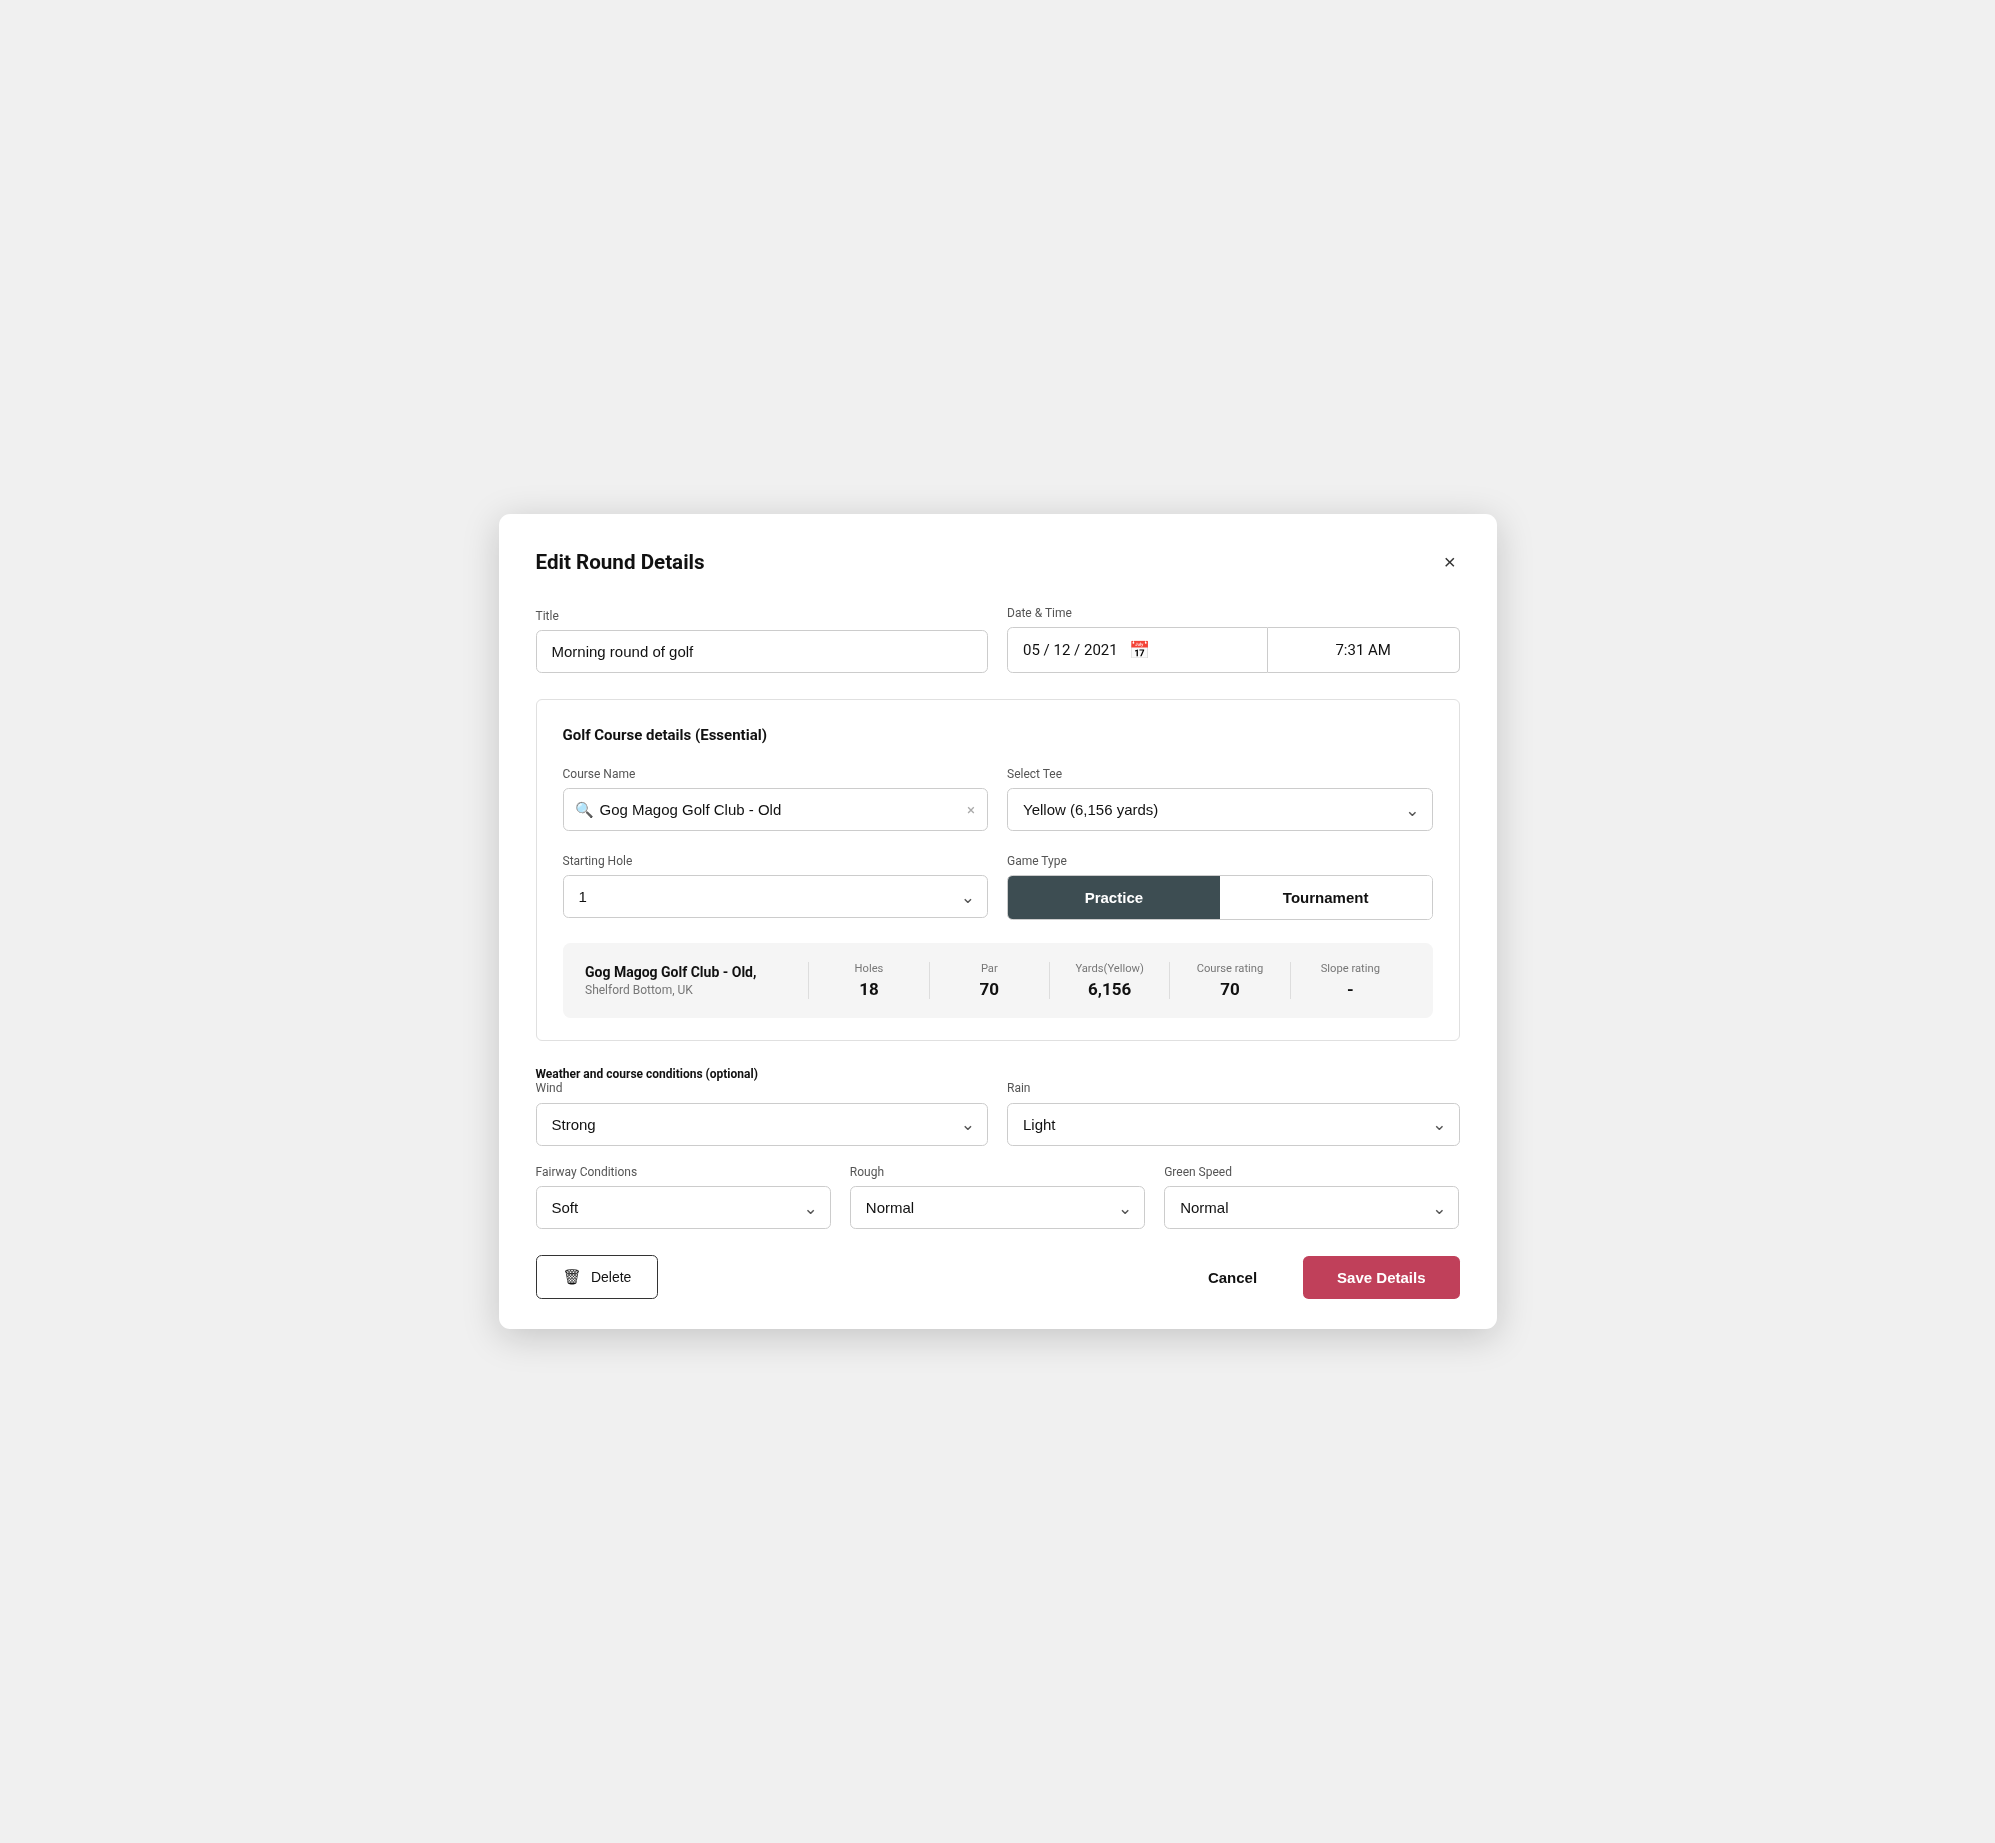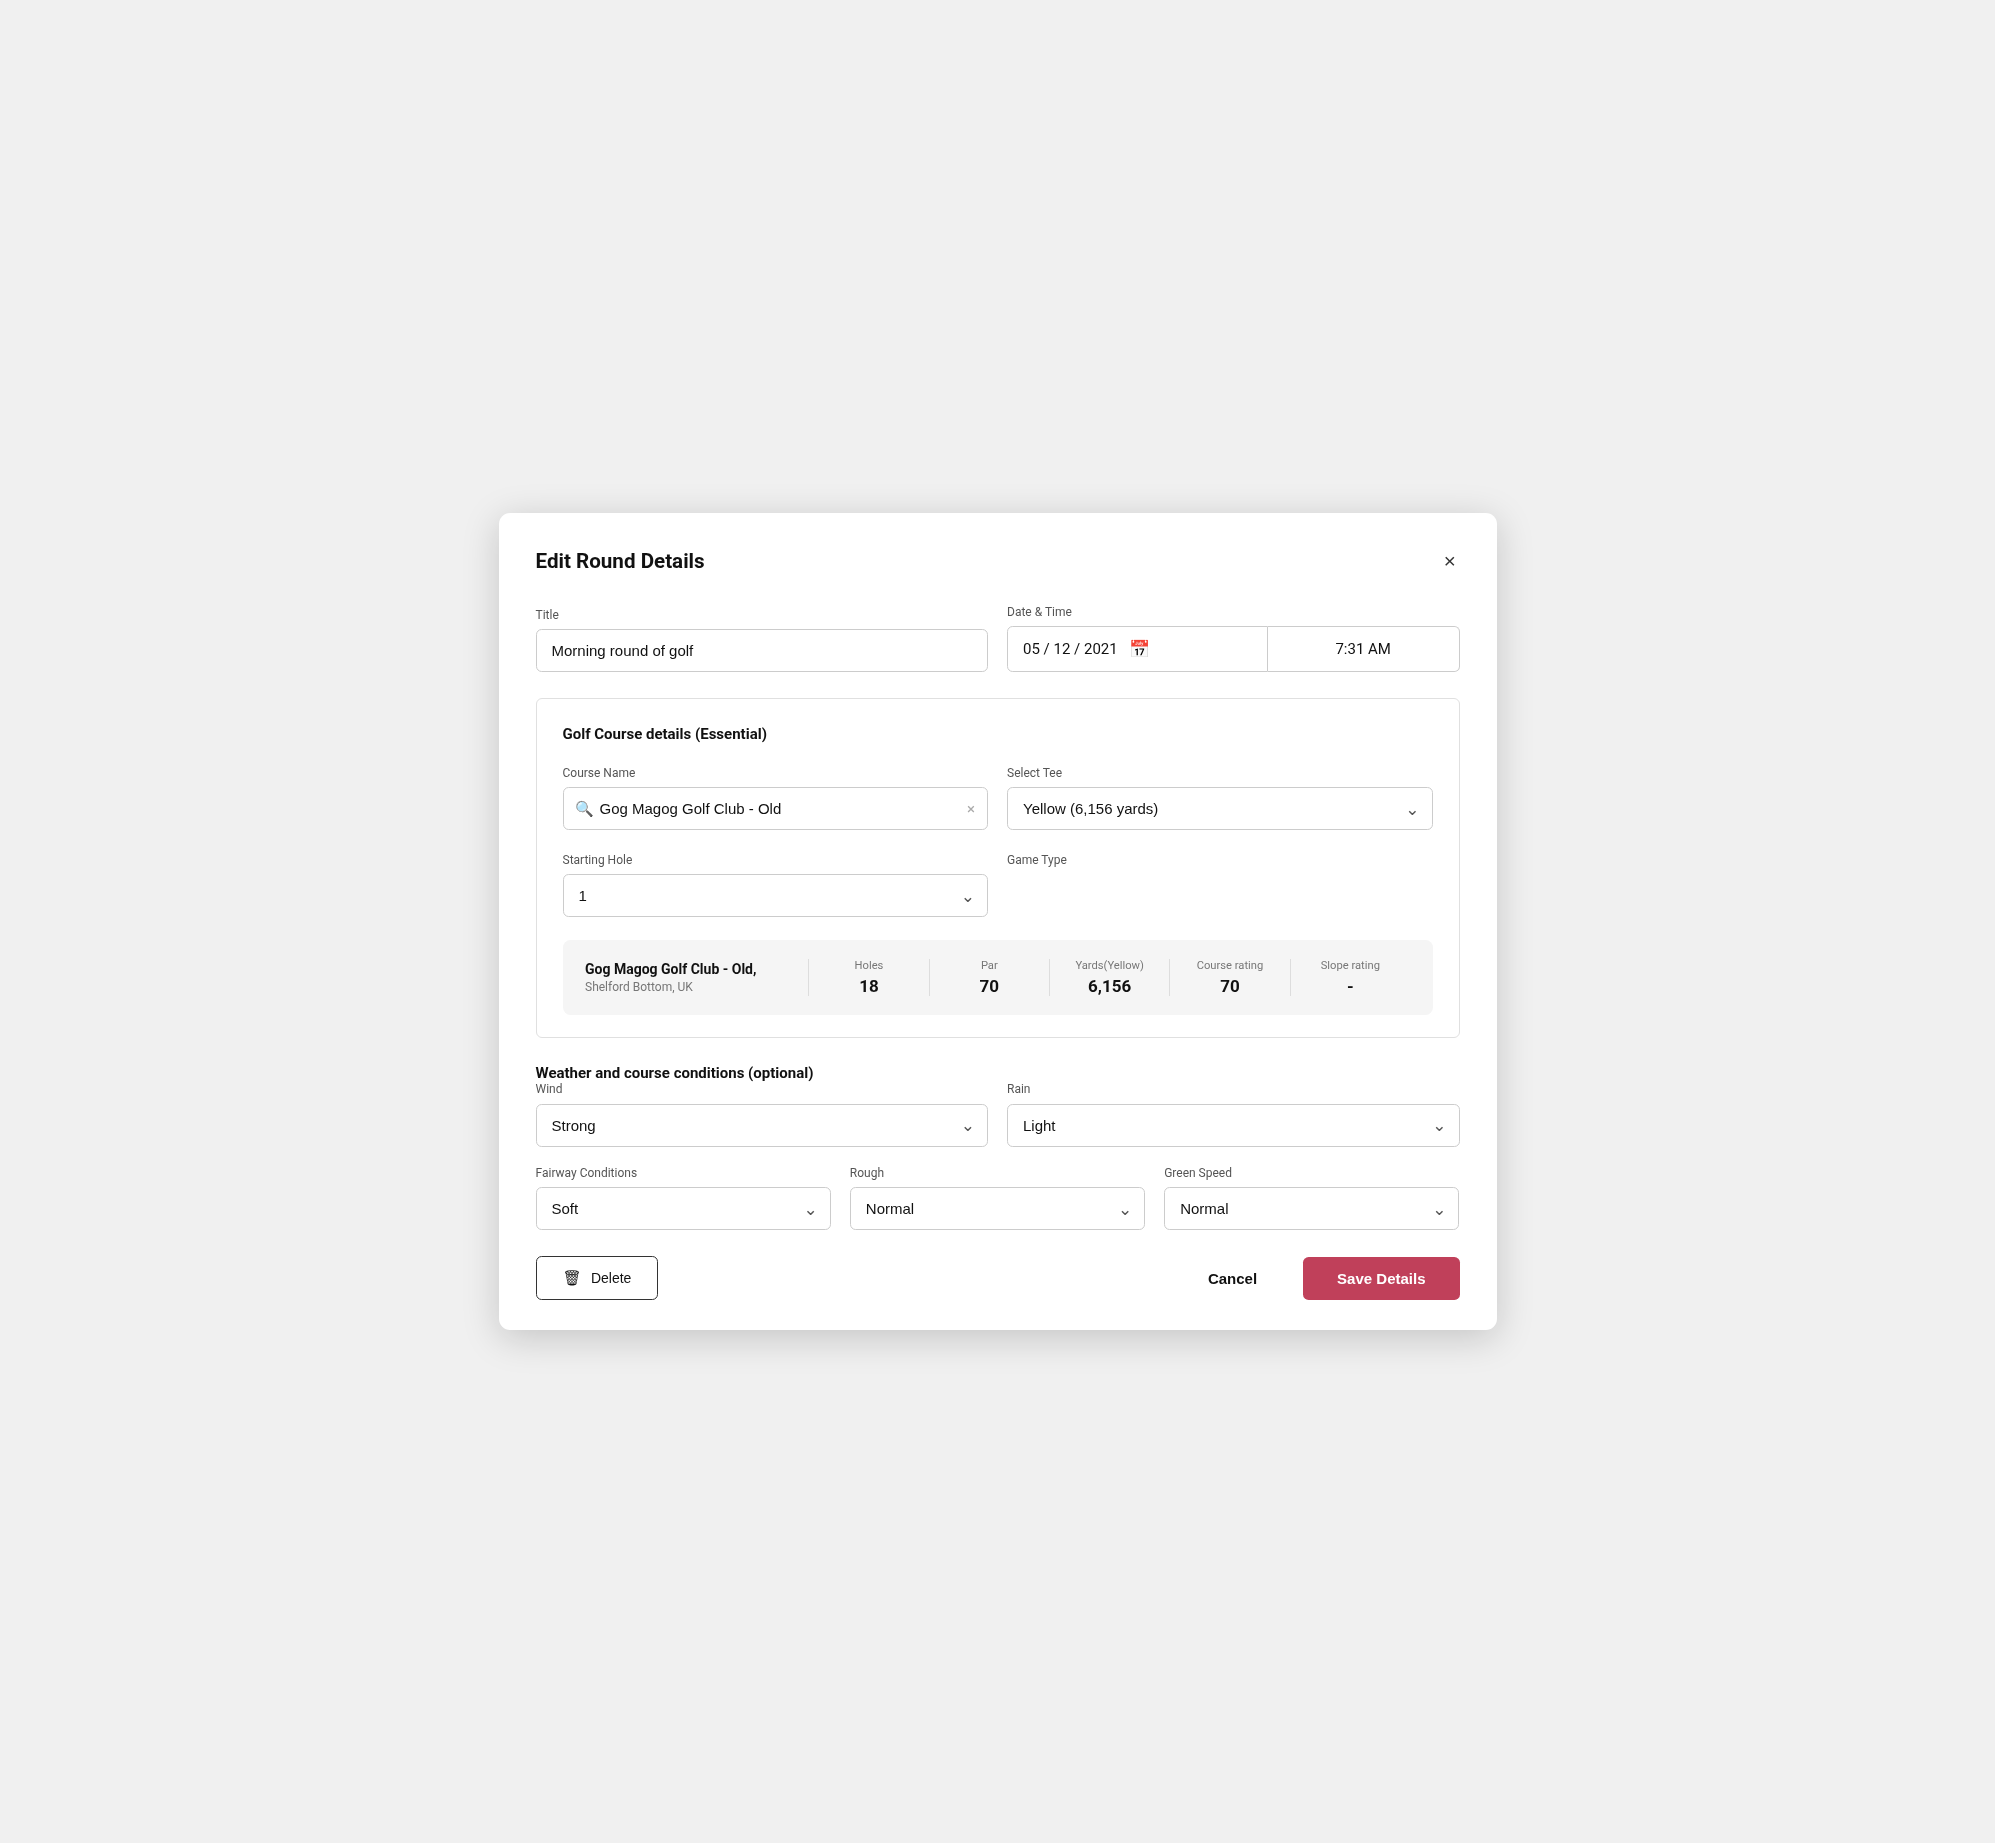--- a/index.html
+++ b/index.html
@@ -231,21 +231,21 @@
       color: #777;
       margin-bottom: 3.7px;
     }
     .course-stat .stat-value {
       font-size: 17px;
       font-weight: 700;
       color: #111;
     }
 
     .section-title-standalone {
-      font-size: 15px;
+      font-size: 12px;
       font-weight: 700;
       color: #111;
     }
     .weather-section {
       margin-bottom: 26px;
     }
 
     .footer-row {
       display: flex;
       align-items: center;
@@ -367,20 +367,24 @@
           <select>
             <option>1</option><option>2</option><option>3</option><option>4</option>
             <option>5</option><option>6</option><option>7</option><option>8</option>
             <option>9</option><option>10</option>
           </select>
           <span class="chevron">⌄</span>
         </div>
       </div>
       <div class="field-group">
         <label class="field-label">Game Type</label>
+        <div class="game-type-toggle">
+          <button class="toggle-btn active">Practice</button>
+          <button class="toggle-btn inactive">Tournament</button>
+        </div>
       </div>
     </div>
 
     <div class="course-info-box">
       <div class="course-info-name">
         <div class="name">Gog Magog Golf Club - Old,</div>
         <div class="location">Shelford Bottom, UK</div>
       </div>
       <div class="course-stat">
         <div class="stat-label">Holes</div>

